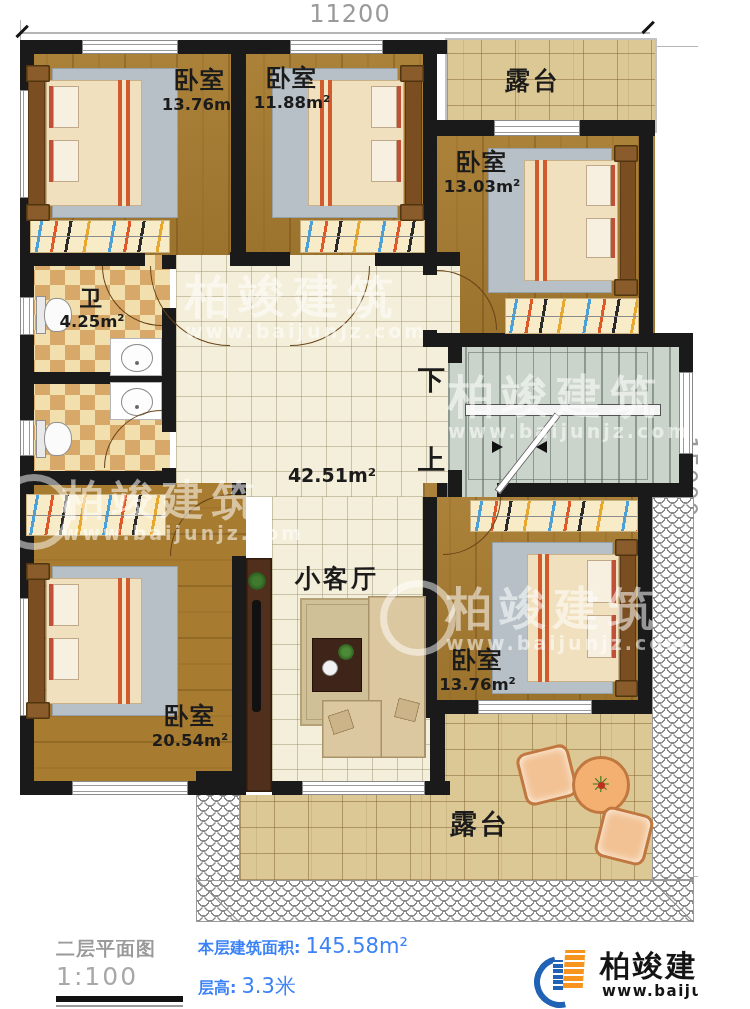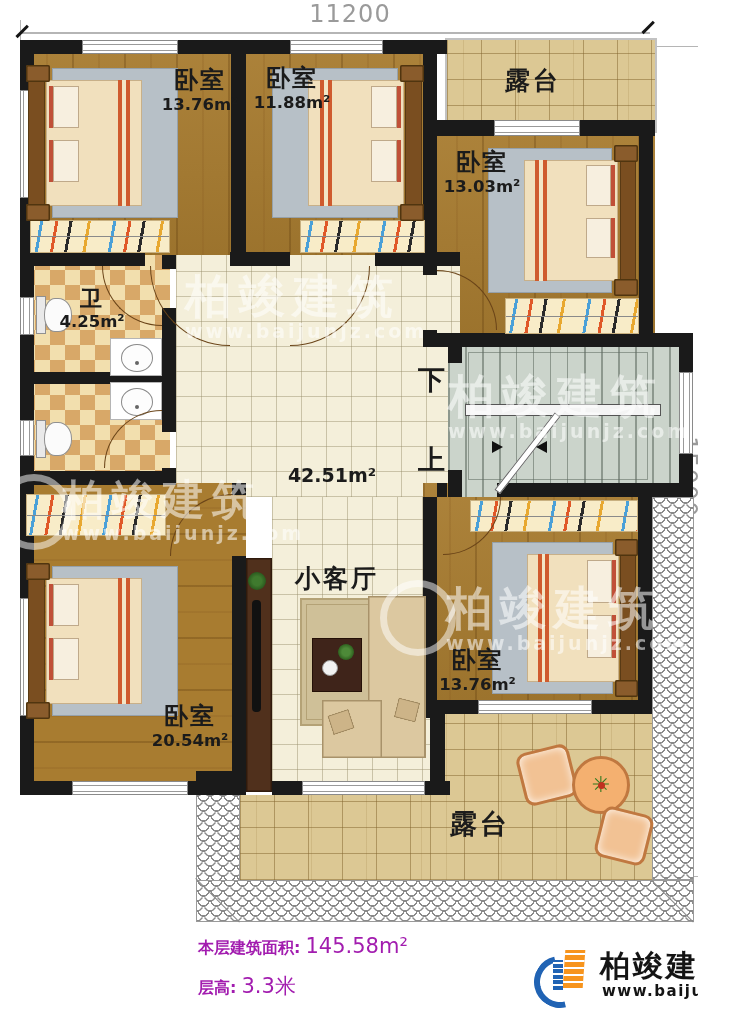--- a/index.html
+++ b/index.html
@@ -67,21 +67,21 @@
   
   .wm{position:absolute;color:rgba(255,255,255,.55);pointer-events:none;white-space:nowrap;}
   .wm .t{font-size:46px;font-weight:700;letter-spacing:8px;line-height:1.05;}
   .wm .u{font-size:19px;font-weight:700;letter-spacing:3px;}
   .wm .circ{position:absolute;left:-66px;top:-4px;width:62px;height:62px;border:7px solid rgba(255,255,255,.5);border-radius:50%;}
   
   .dimline{position:absolute;background:#b5b5b5;}
   .tick{position:absolute;width:16px;height:2.5px;background:#151515;transform:rotate(-45deg);}
   .dimtxt{position:absolute;color:#9a9a9a;font-size:24px;letter-spacing:1px;}
   
-  .ftgray{color:#a21caf;font-weight:600;}
+  .ftgray{color:#3b82f6;font-weight:600;}
   
   .arrR{position:absolute;width:0;height:0;border-top:6px solid transparent;border-bottom:6px solid transparent;border-left:11px solid #111;}
   .arrL{position:absolute;width:0;height:0;border-top:6px solid transparent;border-bottom:6px solid transparent;border-right:11px solid #111;}
 </style>
 </head>
 <body>
 
 <div id="plan">
 
   <div class="dimtxt abs" style="left:295px;top:0;width:110px;text-align:center;">11200</div>
@@ -310,20 +310,26 @@
     <div class="circ"></div>
     <div class="t" style="font-size:42px;">柏竣建筑</div>
     <div class="u" style="text-align:center;">www.baijunjz.com</div>
   </div>
   <div class="wm" style="left:446px;top:584px;">
     <div class="circ"></div>
     <div class="t">柏竣建筑</div>
     <div class="u" style="text-align:center;">www.baijunjz.com</div>
   </div>
 
+  <div class="abs" style="left:56px;top:936px;width:180px;">
+    <span class="ftgray" style="font-size:19px;color:#9a9a9a;letter-spacing:1px;">二层平面图</span>
+    <span style="font-size:25px;color:#a8a8a8;font-weight:400;letter-spacing:2px;">1:100</span>
+    <div style="margin-top:5px;width:127px;height:6px;background:#111;"></div>
+    <div style="margin-top:3px;width:127px;height:1.5px;background:#9a9a9a;"></div>
+  </div>
   <div class="abs" style="left:198px;top:934px;white-space:nowrap;">
     <span class="ftgray" style="font-size:16px;">本层建筑面积:</span>
     <span class="ftgray" style="font-size:21px;font-weight:500;">145.58m²</span>
   </div>
   <div class="abs" style="left:198px;top:972px;white-space:nowrap;">
     <span class="ftgray" style="font-size:16px;">层高:</span>
     <span class="ftgray" style="font-size:21px;font-weight:500;">3.3米</span>
   </div>
   <div class="abs" style="left:536px;top:948px;width:200px;height:56px;">
     <div class="abs" style="left:0;top:0;width:58px;height:54px;">

